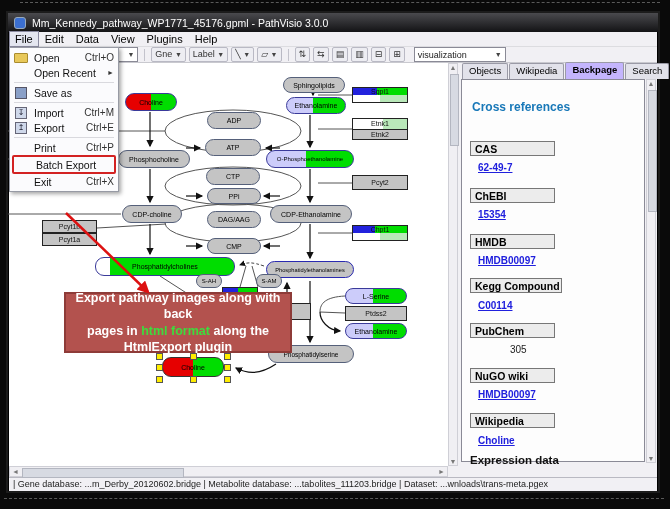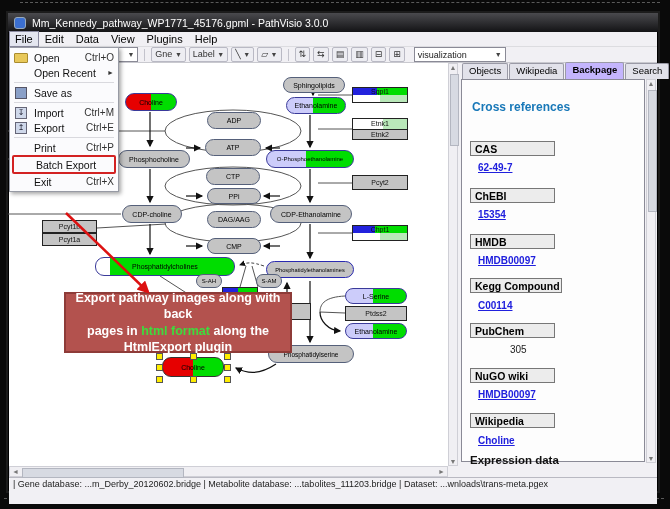--- a/index.html
+++ b/index.html
@@ -28,21 +28,21 @@
   #panel{left:458px;top:63px;width:199px;height:403px;background:#f1f0f4;}
   .tab{height:15px;line-height:14px;font-size:9.5px;padding:0 6px;border:1px solid #9a9aa6;border-bottom:none;
        background:#e2e2ea;border-radius:2px 2px 0 0;margin-right:1px;}
   .tab.active{background:#c4b5fd;font-weight:bold;height:16px;}
   #panelcontent{left:461px;top:79px;width:184px;height:383px;background:#fdfdfd;border:1px solid #8a8a96;}
   .xrefhead{position:absolute;left:8px;width:85px;height:15px;background:#ececec;border:1px solid #777;
             font-weight:bold;font-size:10.5px;line-height:14px;padding-left:4px;box-sizing:border-box;}
   .xreflink{position:absolute;left:8px;font-size:10px;font-weight:bold;color:#2020dd;text-decoration:underline;padding-left:8px;}
   .xrefval{position:absolute;left:8px;font-size:10px;color:#222;margin-left:40px;}
   
-  #statusbar{left:9px;top:477px;width:648px;height:27px;background:#f1f0f4;border-top:1px solid #b9b9c2;
+  #statusbar{left:9px;top:477px;width:648px;height:14px;background:#f1f0f4;border-top:1px solid #b9b9c2;
              font-size:9px;color:#222;line-height:13px;padding-left:4px;}
   
   #filemenu{left:9px;top:47px;width:110px;background:#fbfbfd;border:1px solid #979aa4;box-shadow:2px 2px 4px rgba(0,0,0,.35);z-index:30;padding:2px 0;}
   .fmi{height:15px;display:flex;align-items:center;font-size:10.5px;color:#111;padding:0 4px 0 4px;position:relative;}
   .fmi .ic{width:14px;height:11px;margin-right:6px;flex:none;display:flex;align-items:center;justify-content:center;font-size:8px;}
   .fmi .lbl{flex:1;}
   .fmi .sc{color:#333;font-size:10px;margin-left:8px;}
   .fmi.disabled .lbl,.fmi.disabled .sc{color:#b0b0b0;}
   .fmsep{height:1px;background:#d9d9de;margin:2px 4px;}
   .fmi.danger{border:2px solid #d32222;border-radius:2px;margin:0 2px;padding:0 2px;}

